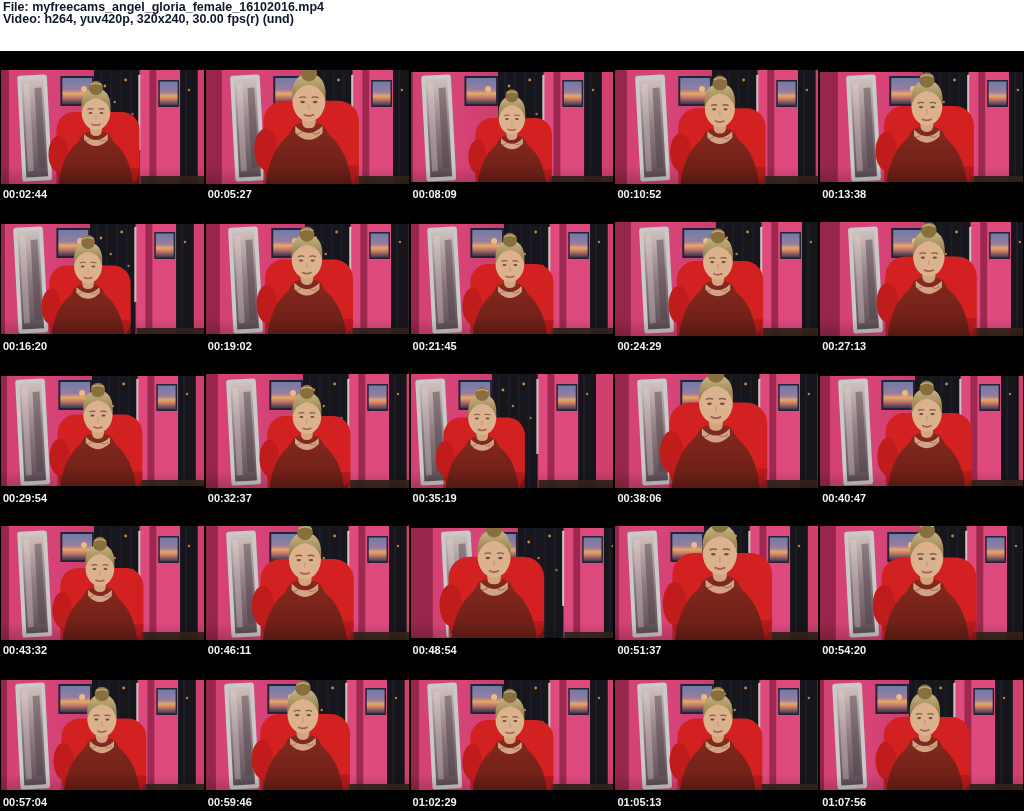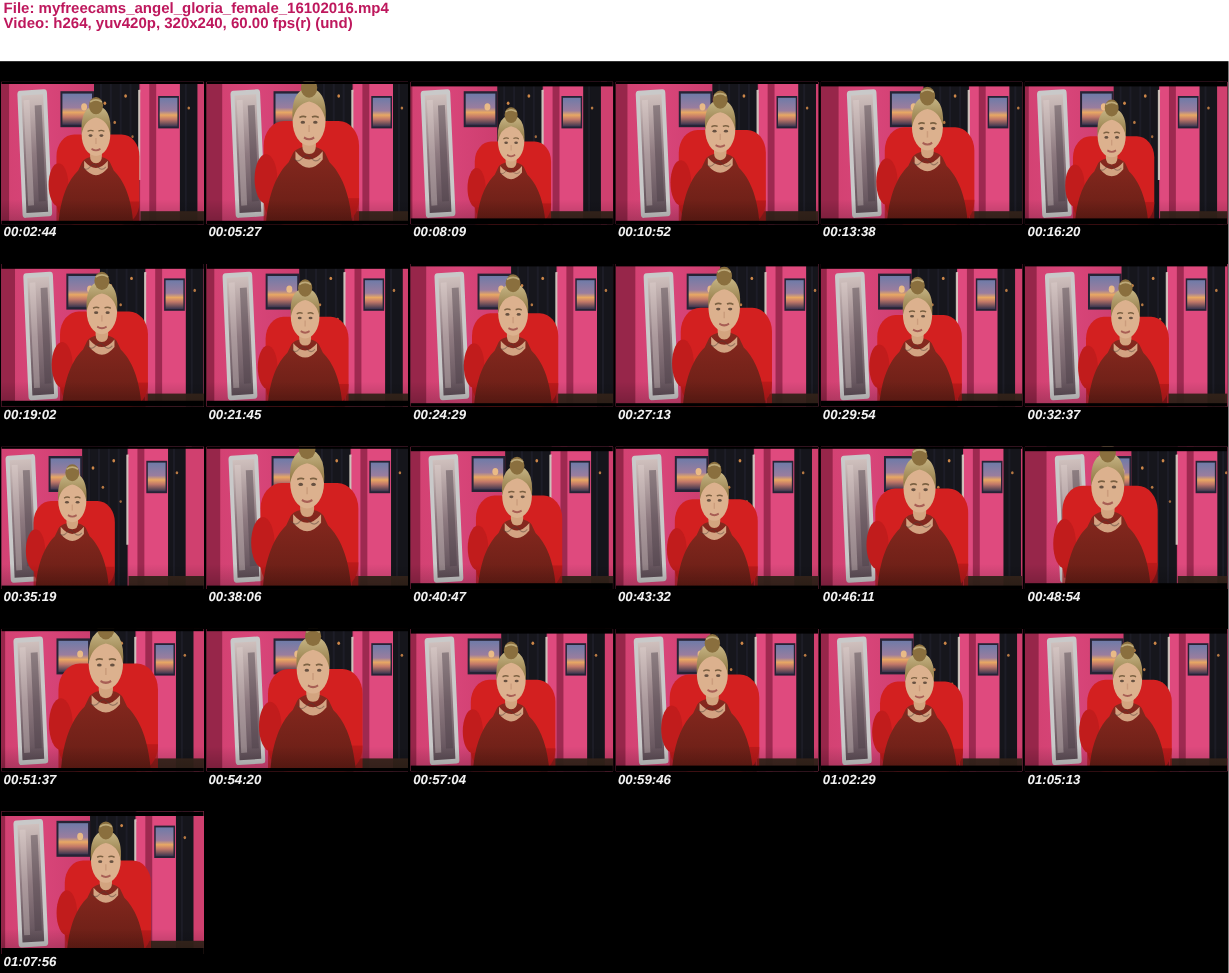--- a/index.html
+++ b/index.html
@@ -1,19 +1,19 @@
 <!DOCTYPE html>
 <html><head>
 <meta charset="utf-8">
 <style>
   html,body{margin:0;padding:0;background:#ffffff;}
   .page{width:1024px;height:811px;overflow:hidden;background:#ffffff;font-family:"Liberation Sans",sans-serif;}
   .header{height:51px;background:#ffffff;padding:1px 0 0 3px;box-sizing:border-box;}
-  .header .hline{font-weight:bold;font-size:12.5px;line-height:12.2px;color:#be185d;white-space:pre;letter-spacing:0;}
-  .sheet{width:1024px;height:760px;background:#000000;display:grid;grid-template-columns:repeat(6,1fr);grid-auto-rows:152px;font-style:italic;}
+  .header .hline{font-weight:bold;font-size:12.5px;line-height:12.2px;color:#0f172a;white-space:pre;letter-spacing:0;}
+  .sheet{width:1024px;height:760px;background:#000000;display:grid;grid-template-columns:repeat(5,1fr);grid-auto-rows:152px;}
   .cell{padding-top:17px;box-sizing:border-box;}
   .thumb{height:119px;margin:0 1px;background:#0a0a0a;overflow:hidden;position:relative;}
   .thumb svg{display:block;width:100%;height:100%;}
   .ts{height:16px;line-height:15px;font-size:11px;font-weight:bold;color:#f2f2f2;padding-left:3px;font-family:"Liberation Sans",sans-serif;}
   .defs-holder{position:absolute;width:0;height:0;overflow:hidden;}
 </style>
 </head>
 <body>
 
 <svg class="defs-holder" aria-hidden="true">
@@ -50,21 +50,21 @@
       <stop offset="0" stop-color="#000000" stop-opacity="0"></stop>
       <stop offset="1" stop-color="#000000" stop-opacity="0.22"></stop>
     </linearGradient>
   </defs>
 </svg>
 
 <div class="page">
 
   <div class="header">
     <div class="hline">File: myfreecams_angel_gloria_female_16102016.mp4</div>
-    <div class="hline">Video: h264, yuv420p, 320x240, 60.00 fps(r) (und)</div>
+    <div class="hline">Video: h264, yuv420p, 320x240, 30.00 fps(r) (und)</div>
   </div>
 
   <div class="sheet">
   <div class="cell">
     <div class="thumb">
       <svg viewBox="0 0 205 119" preserveAspectRatio="none">
 
         <g transform="translate(0,0)">
           <rect x="-40" y="0" width="285" height="119" fill="url(#wallGrad)"></rect>
 

